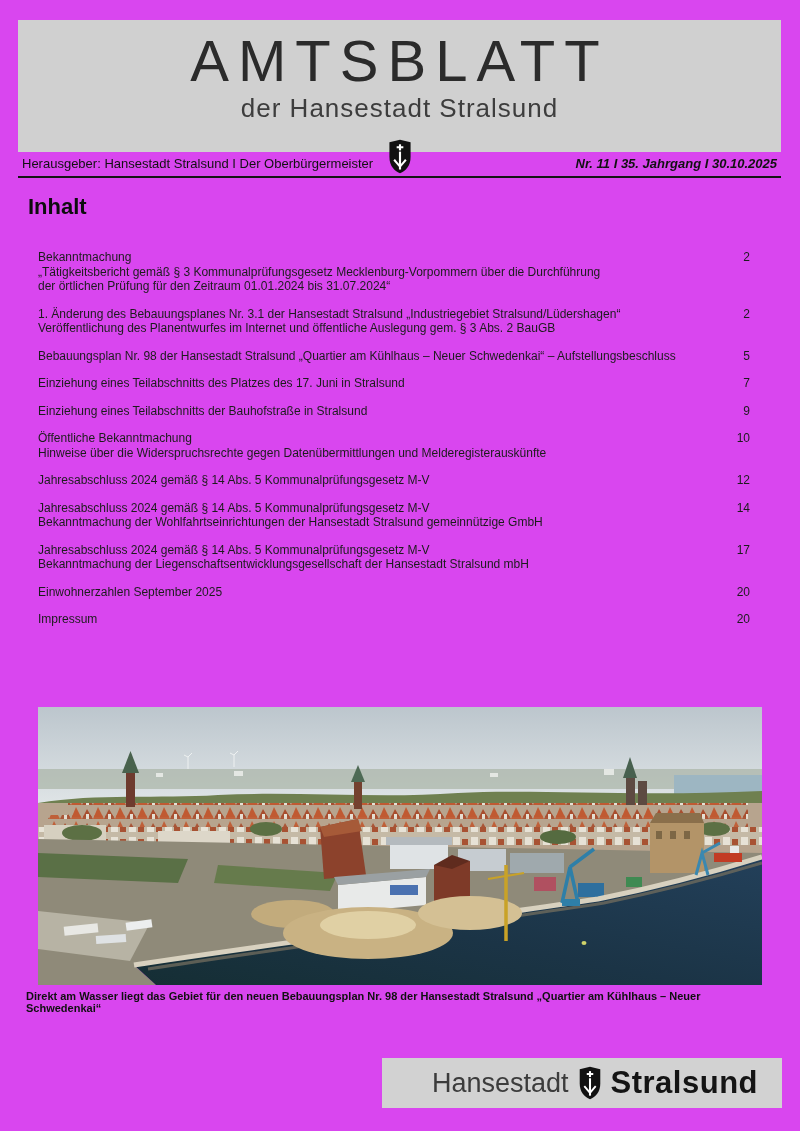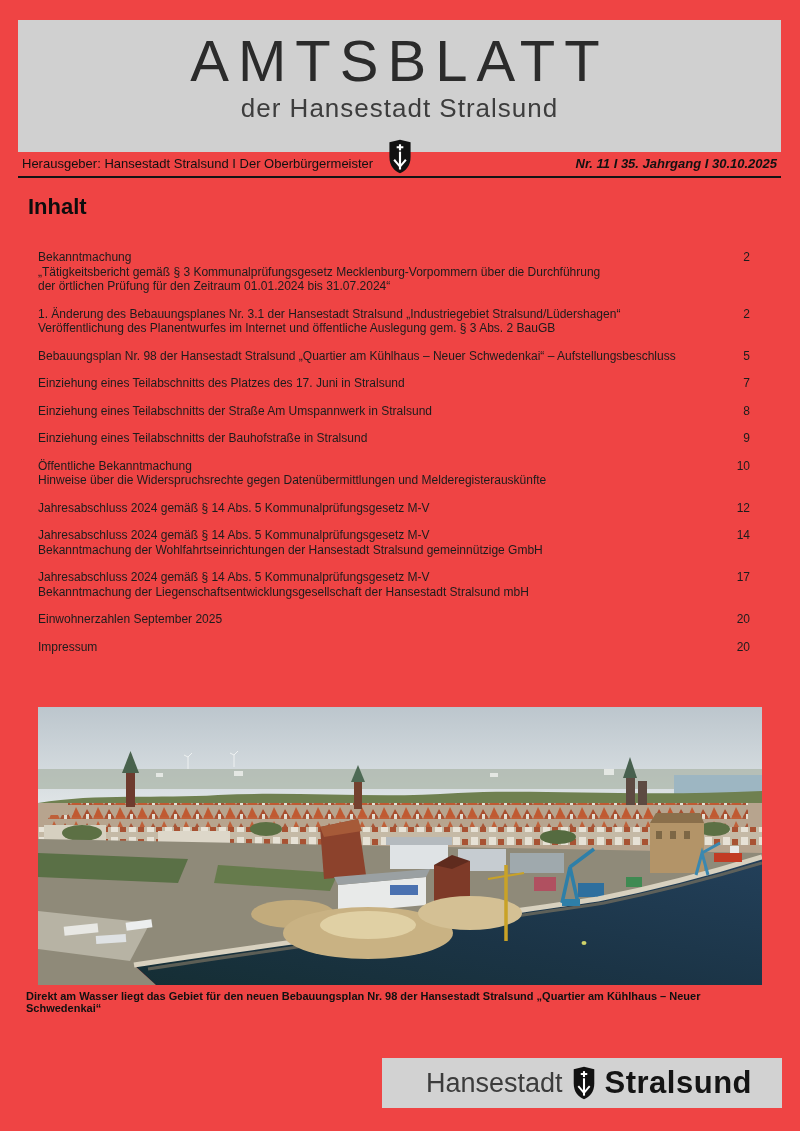--- a/index.html
+++ b/index.html
@@ -1,16 +1,16 @@
 <!DOCTYPE html>
 <html><head>
 <meta charset="utf-8">
 <style>
   html,body{margin:0;padding:0;background:#ffffff;}
-  .page{position:relative;width:800px;height:1131px;background:#ef4444;overflow:hidden;
+  .page{position:relative;width:800px;height:1131px;background:#d946ef;overflow:hidden;
         font-family:"Liberation Sans",sans-serif;color:#1c1c1c;}
 
   
   .banner{position:absolute;left:18px;top:20px;width:763px;height:132px;background:#d0d0d0;text-align:center;}
   .banner-title{padding-top:12px;font-size:58px;line-height:1;letter-spacing:9px;color:#2b2b2b;font-weight:normal;}
   .banner-subtitle{margin-top:3px;font-size:26px;letter-spacing:1px;color:#3d3d3d;}
 
   .crest-top{position:absolute;left:388px;top:139px;width:24px;height:35px;}
 
   .pub-row{position:absolute;left:18px;top:152px;width:763px;height:22px;display:flex;
@@ -28,21 +28,21 @@
   .toc-page{width:26px;text-align:right;flex:none;}
 
   
   .photo{position:absolute;left:38px;top:707px;width:724px;height:278px;overflow:hidden;}
   .photo svg{display:block;}
   .caption{position:absolute;left:26px;top:990px;width:724px;font-size:11px;font-weight:bold;color:#101010;}
 
   
   .footer-bar{position:absolute;left:382px;top:1058px;width:400px;height:50px;background:#d2d2d2;
               box-sizing:border-box;display:flex;align-items:center;justify-content:flex-end;
-              padding-right:30px;gap:9px;}
+              padding-right:24px;gap:9px;}
   .footer-hansestadt{font-size:27px;color:#3c3c3c;}
   .footer-stralsund{font-size:31px;font-weight:bold;color:#141414;letter-spacing:0.5px;}
   .footer-crest{width:24px;height:34px;}
 </style>
 </head>
 <body>
 
 <div class="page">
 
   <div class="banner">
@@ -86,26 +86,20 @@
       <div class="toc-text">
           <div>Bebauungsplan Nr. 98 der Hansestadt Stralsund „Quartier am Kühlhaus – Neuer Schwedenkai“ – Aufstellungsbeschluss</div>
         </div>
       <div class="toc-page">5</div>
     </div>
       <div class="toc-entry">
       <div class="toc-text">
           <div>Einziehung eines Teilabschnitts des Platzes des 17. Juni in Stralsund</div>
         </div>
       <div class="toc-page">7</div>
-    </div>
-      <div class="toc-entry">
-      <div class="toc-text">
-          <div>Einziehung eines Teilabschnitts der Straße Am Umspannwerk in Stralsund</div>
-        </div>
-      <div class="toc-page">8</div>
     </div>
       <div class="toc-entry">
       <div class="toc-text">
           <div>Einziehung eines Teilabschnitts der Bauhofstraße in Stralsund</div>
         </div>
       <div class="toc-page">9</div>
     </div>
       <div class="toc-entry">
       <div class="toc-text">
           <div>Öffentliche Bekanntmachung</div>

